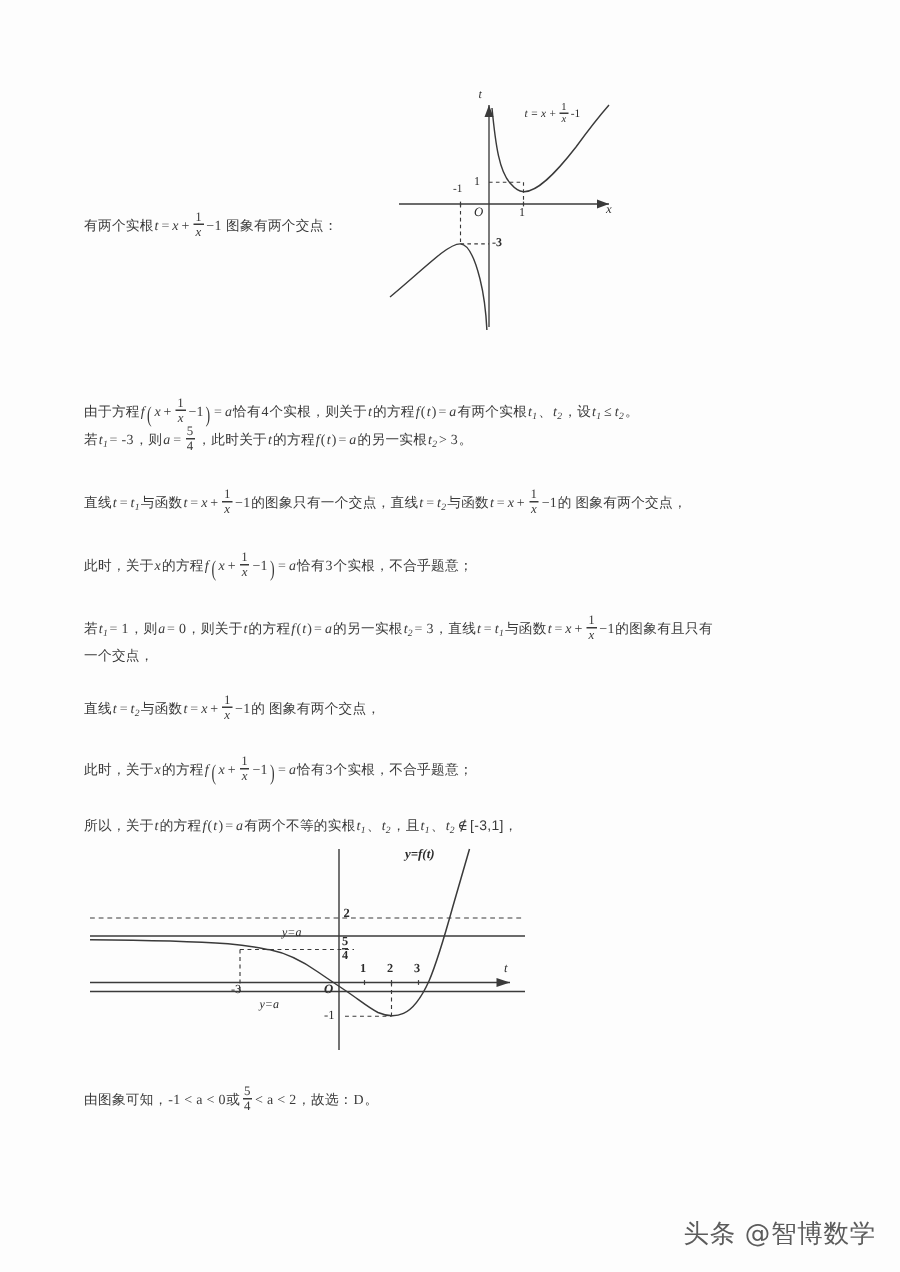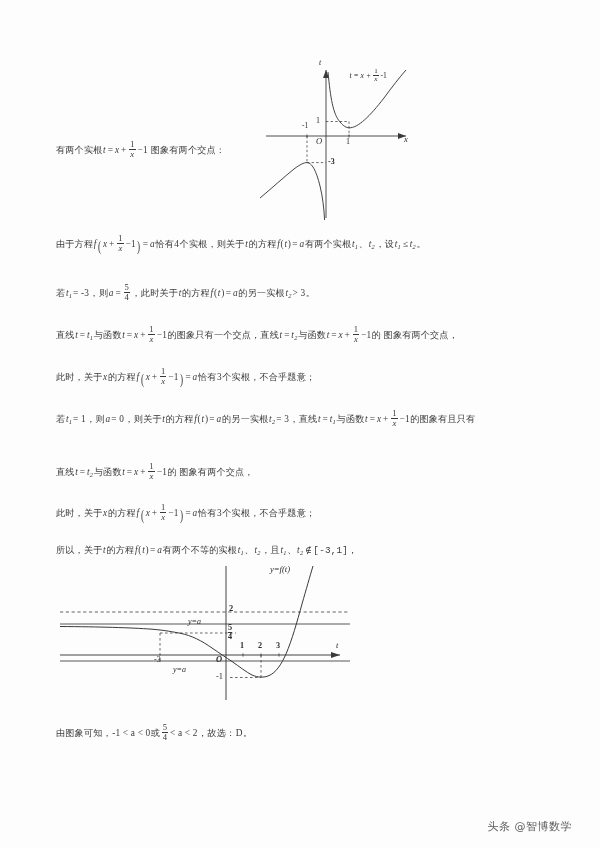--- a/index.html
+++ b/index.html
@@ -62,39 +62,39 @@
   
   .paren {
     display: inline-block;
     font-size: 15px;
     line-height: 0.72;
     vertical-align: -0.24em;
     font-family: "Liberation Serif", serif;
     transform: scaleX(0.62);
     padding: 0;
   }
-  .brk { font-family: Liberation Mono, monospace; }
+  .brk { font-family: Liberation Sans, sans-serif; }
 
   
   .para {
     position: absolute;
     left: 56px;
     width: 500px;
   }
 
   
   .fig { position: absolute; }
 
   
   .watermark {
     position: absolute;
-    right: 28px;
+    right: 16px;
     bottom: 14px;
     font-family: "DejaVu Sans", "Liberation Sans", sans-serif;
-    font-size: 11px;
+    font-size: 17px;
     color: #5c5c5c;
     letter-spacing: 0.5px;
     white-space: nowrap;
   }
 </style>
 </head>
 <body>
 
 <div class="page">
 
@@ -136,38 +136,41 @@
     <div style="position:absolute; left:91px; top:10px; font-size:7.6px; white-space:nowrap;">
       <span class="mi">t = x +</span><span class="frac" style="font-size:7px;"><span class="num">1</span><span class="den mi">x</span></span><span class="mn">-1</span>
     </div>
   </div>
 
   <div class="para txt" style="top:140px;">
     <span class="cjk">有两个实根</span><span class="mi">t</span><span class="op">=</span><span class="mi">x</span><span class="op">+</span><span class="frac"><span class="num">1</span><span class="den mi">x</span></span><span class="mn">−1</span>
     <span class="cjk">图象有两个交点：</span>
   </div>
 
-  <div class="para txt" style="top:234px;">
+  <div class="para txt" style="top:264px;">
     <span class="cjk">由于方程</span><span class="mi">f</span><span class="paren">(</span><span class="mi">x</span><span class="op">+</span><span class="frac"><span class="num">1</span><span class="den mi">x</span></span><span class="mn">−1</span><span class="paren">)</span><span class="op">=</span><span class="mi">a</span><span class="cjk">恰有</span><span class="mn">4</span><span class="cjk">个实根，则关于</span><span class="mi">t</span><span class="cjk">的方程</span><span class="mi">f</span>(<span class="mi">t</span>)<span class="op">=</span><span class="mi">a</span><span class="cjk">有两个实根</span><span class="mi">t<sub class="v">1</sub></span><span class="cjk">、</span><span class="mi">t<sub class="v">2</sub></span><span class="cjk">，设</span><span class="mi">t<sub class="v">1</sub></span><span class="op">≤</span><span class="mi">t<sub class="v">2</sub></span><span class="cjk">。</span>
   </div>
 
   <div class="para txt" style="top:283px;">
     <span class="cjk">若</span><span class="mi">t<sub class="v">1</sub></span><span class="mn">= -3</span><span class="cjk">，则</span><span class="mi">a</span><span class="op">=</span><span class="frac"><span class="num">5</span><span class="den">4</span></span><span class="cjk">，此时关于</span><span class="mi">t</span><span class="cjk">的方程</span><span class="mi">f</span>(<span class="mi">t</span>)<span class="op">=</span><span class="mi">a</span><span class="cjk">的另一实根</span><span class="mi">t<sub class="v">2</sub></span><span class="mn">&gt; 3</span><span class="cjk">。</span>
   </div>
 
   <div class="para txt" style="top:325px; width:510px;">
     <span class="cjk">直线</span><span class="mi">t</span><span class="op">=</span><span class="mi">t<sub class="v">1</sub></span><span class="cjk">与函数</span><span class="mi">t</span><span class="op">=</span><span class="mi">x</span><span class="op">+</span><span class="frac"><span class="num">1</span><span class="den mi">x</span></span><span class="mn">−1</span><span class="cjk">的图象只有一个交点，直线</span><span class="mi">t</span><span class="op">=</span><span class="mi">t<sub class="v">2</sub></span><span class="cjk">与函数</span><span class="mi">t</span><span class="op">=</span><span class="mi">x</span><span class="op">+</span><span class="frac"><span class="num">1</span><span class="den mi">x</span></span><span class="mn">−1</span><span class="cjk">的</span>&nbsp;<span class="cjk">图象有两个交点，</span>
   </div>
 
   <div class="para txt" style="top:367px;">
     <span class="cjk">此时，关于</span><span class="mi">x</span><span class="cjk">的方程</span><span class="mi">f</span><span class="paren">(</span><span class="mi">x</span><span class="op">+</span><span class="frac"><span class="num">1</span><span class="den mi">x</span></span><span class="mn">−1</span><span class="paren">)</span><span class="op">=</span><span class="mi">a</span><span class="cjk">恰有</span><span class="mn">3</span><span class="cjk">个实根，不合乎题意；</span>
   </div>
 
   <div class="para txt" style="top:409px; width:512px;">
     <span class="cjk">若</span><span class="mi">t<sub class="v">1</sub></span><span class="mn">= 1</span><span class="cjk">，则</span><span class="mi">a</span><span class="mn">= 0</span><span class="cjk">，则关于</span><span class="mi">t</span><span class="cjk">的方程</span><span class="mi">f</span>(<span class="mi">t</span>)<span class="op">=</span><span class="mi">a</span><span class="cjk">的另一实根</span><span class="mi">t<sub class="v">2</sub></span><span class="mn">= 3</span><span class="cjk">，直线</span><span class="mi">t</span><span class="op">=</span><span class="mi">t<sub class="v">1</sub></span><span class="cjk">与函数</span><span class="mi">t</span><span class="op">=</span><span class="mi">x</span><span class="op">+</span><span class="frac"><span class="num">1</span><span class="den mi">x</span></span><span class="mn">−1</span><span class="cjk">的图象有且只有</span>
+  </div>
+  <div class="para txt" style="top:432px;">
+    <span class="cjk">一个交点，</span>
   </div>
 
   <div class="para txt" style="top:462px;">
     <span class="cjk">直线</span><span class="mi">t</span><span class="op">=</span><span class="mi">t<sub class="v">2</sub></span><span class="cjk">与函数</span><span class="mi">t</span><span class="op">=</span><span class="mi">x</span><span class="op">+</span><span class="frac"><span class="num">1</span><span class="den mi">x</span></span><span class="mn">−1</span><span class="cjk">的</span>&nbsp;<span class="cjk">图象有两个交点，</span>
   </div>
 
   <div class="para txt" style="top:503px;">
     <span class="cjk">此时，关于</span><span class="mi">x</span><span class="cjk">的方程</span><span class="mi">f</span><span class="paren">(</span><span class="mi">x</span><span class="op">+</span><span class="frac"><span class="num">1</span><span class="den mi">x</span></span><span class="mn">−1</span><span class="paren">)</span><span class="op">=</span><span class="mi">a</span><span class="cjk">恰有</span><span class="mn">3</span><span class="cjk">个实根，不合乎题意；</span>
   </div>
 
@@ -202,21 +205,21 @@
       <line x1="221" y1="93" x2="221" y2="115.5" stroke="#3a3a3a" stroke-width="0.75" stroke-dasharray="2.6,2.4"></line>
 
       <line x1="190" y1="115.5" x2="221" y2="115.5" stroke="#3a3a3a" stroke-width="0.75" stroke-dasharray="2.6,2.4"></line>
 
       <line x1="203" y1="91.4" x2="203" y2="94.6" stroke="#3a3a3a" stroke-width="0.8"></line>
       <line x1="221" y1="91.4" x2="221" y2="94.6" stroke="#3a3a3a" stroke-width="0.8"></line>
       <line x1="239" y1="91.4" x2="239" y2="94.6" stroke="#3a3a3a" stroke-width="0.8"></line>
     </svg>
 
     
-    <div style="position:absolute; left:230px; top:2px; font-size:8.6px; font-style:italic; font-weight:normal;">y=f(t)</div>
+    <div style="position:absolute; left:230px; top:2px; font-size:8.6px; font-style:italic; font-weight:bold;">y=f(t)</div>
     <div style="position:absolute; left:296px; top:78px; font-size:8.5px; font-style:italic;">t</div>
     <div style="position:absolute; left:176px; top:92px; font-size:8.5px; font-style:italic; font-weight:bold;">O</div>
 
     <div style="position:absolute; left:189px; top:42px; font-size:8.4px; font-weight:bold;">2</div>
     <div style="position:absolute; left:188px; top:62px; font-size:8.2px; text-align:center; line-height:1.0;">
       <span style="display:block; font-weight:bold;">5</span>
       <span style="display:block; border-top:0.8px solid #3a3a3a; font-weight:bold;">4</span>
     </div>
     <div style="position:absolute; left:176px; top:110px; font-size:8.4px;">-1</div>
 

